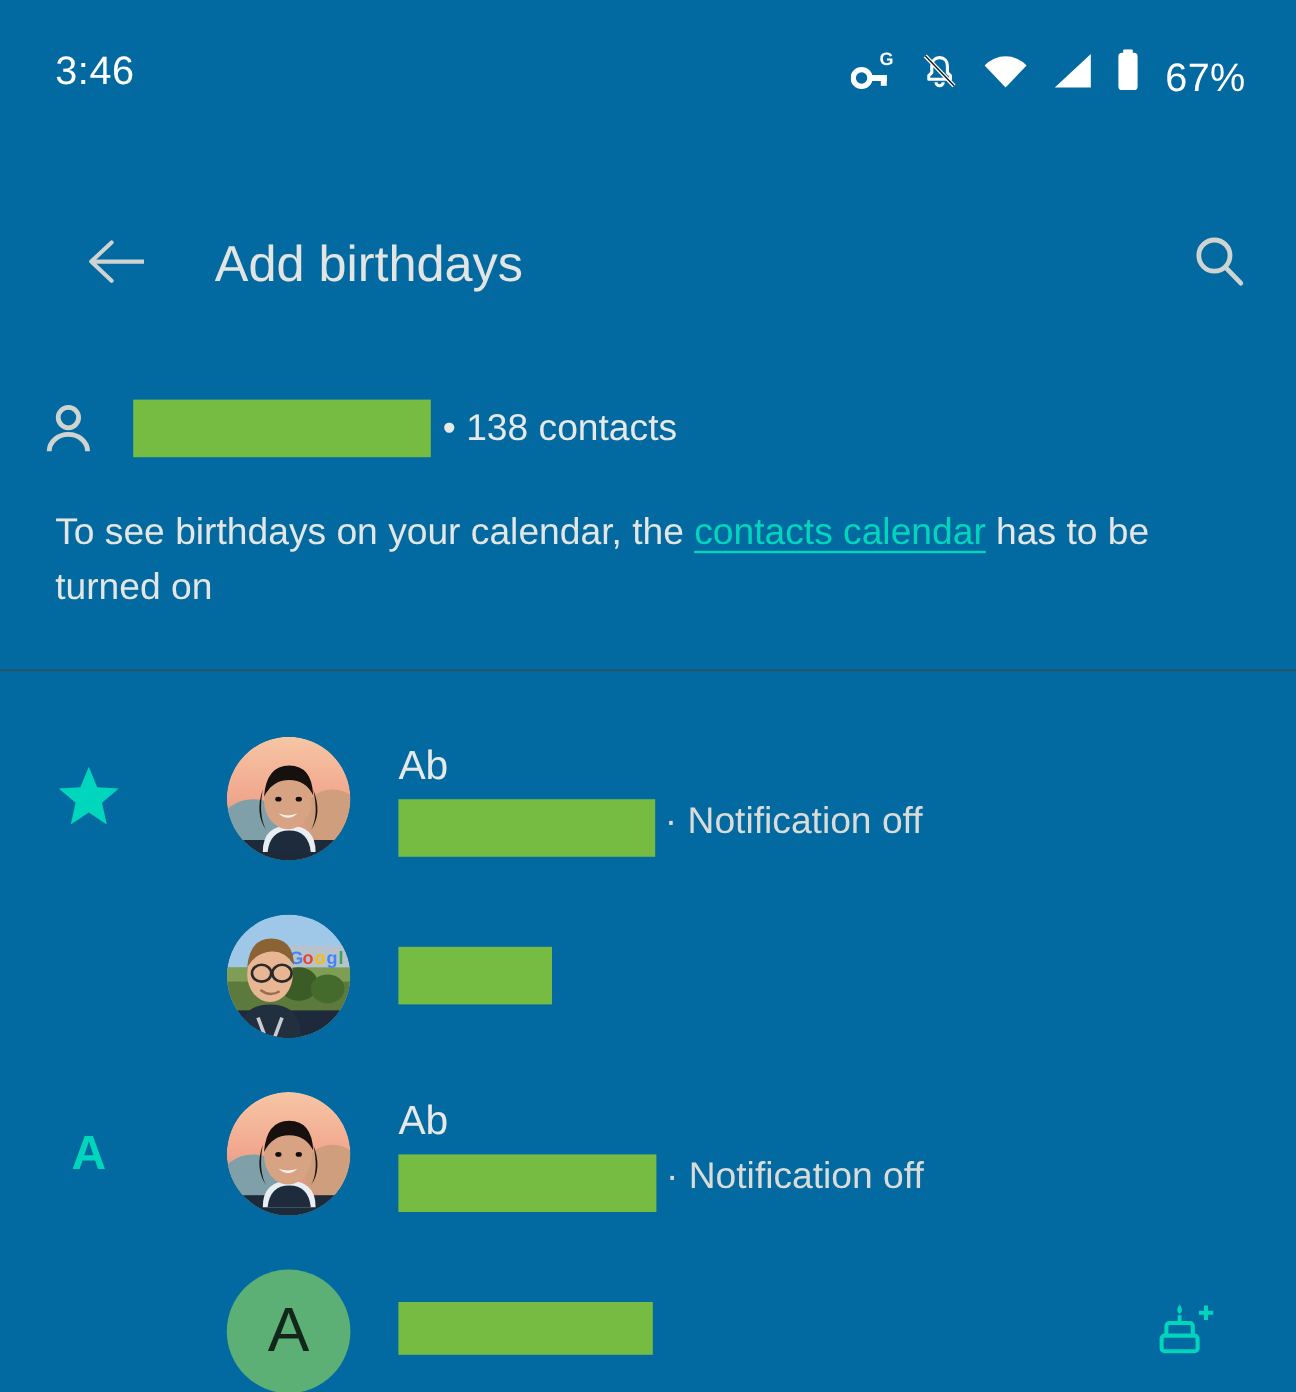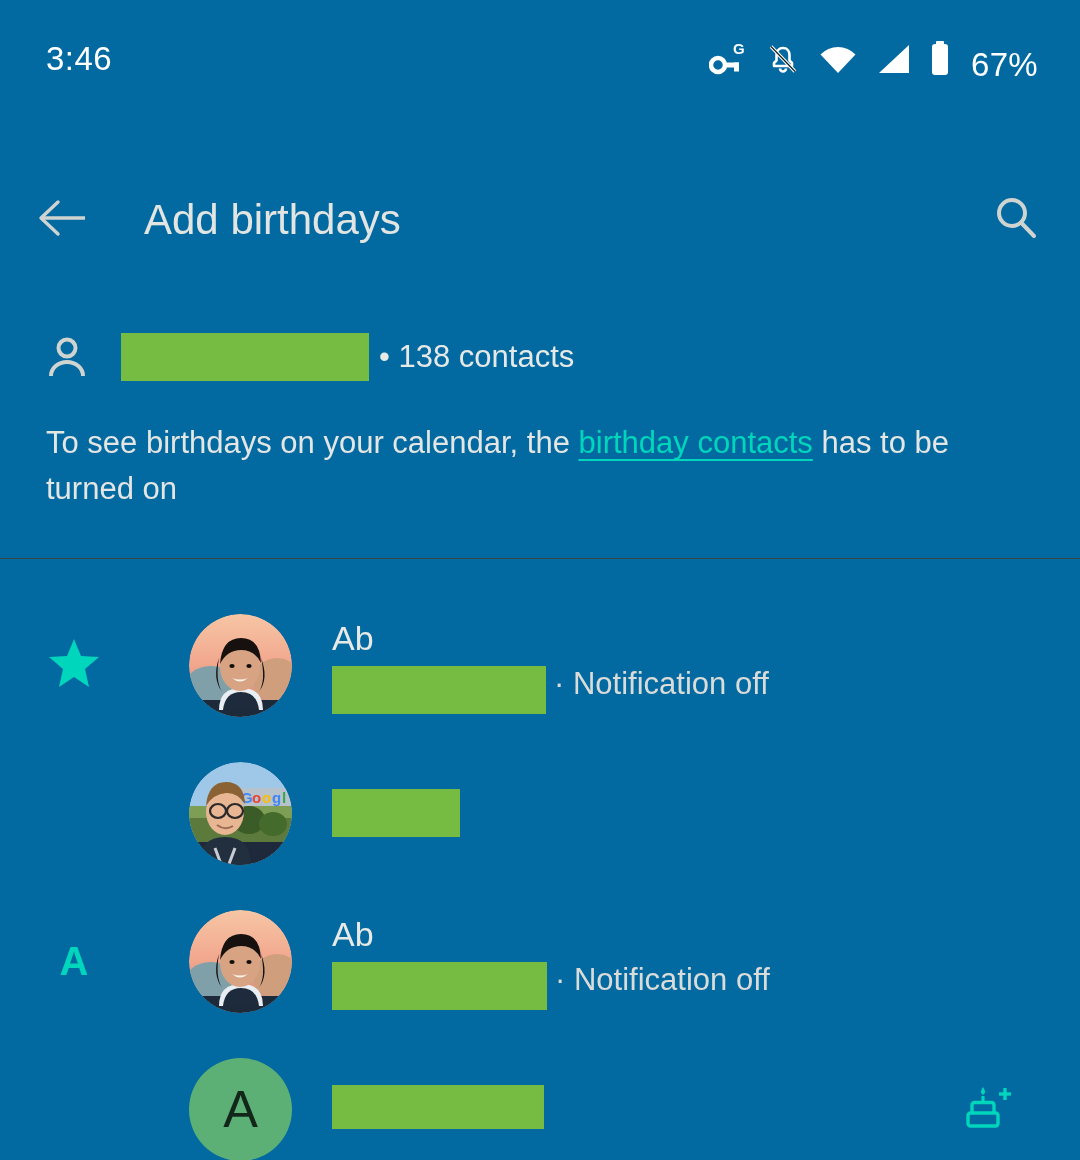--- a/index.html
+++ b/index.html
@@ -48,21 +48,21 @@
   }
 
   
   .app-bar {
     position: absolute;
     top: 170px; left: 0;
     width: 1080px;
     height: 100px;
     display: flex;
     align-items: center;
-    padding: 0 34px 0 32px;
+    padding: 0 34px 0 67px;
   }
   .app-bar .back-btn {
     width: 60px; height: 60px;
     display: flex; align-items: center; justify-content: center;
     flex: 0 0 auto;
   }
   .app-bar .title {
     color: #e2e5e2;
     font-size: 42px;
     margin-left: 52px;
@@ -76,21 +76,21 @@
   }
 
   
   .account-row {
     position: absolute;
     top: 325px; left: 0;
     width: 1080px;
     height: 64px;
     display: flex;
     align-items: center;
-    padding-left: 46px;
+    padding-left: 36px;
   }
   .account-row .person-icon {
     width: 42px; height: 42px;
     flex: 0 0 auto;
     display: flex; align-items: center; justify-content: center;
   }
   .redact {
     background: #76bc43;
     display: inline-block;
     vertical-align: middle;
@@ -293,21 +293,21 @@
       <svg width="42" height="44" viewBox="0 0 42 44">
         <circle cx="21" cy="13" r="8.5" fill="none" stroke="#cfd4d1" stroke-width="4"></circle>
         <path d="M5 41 a16 14 0 0 1 32 0" fill="none" stroke="#cfd4d1" stroke-width="4"></path>
       </svg>
     </span>
     <span class="redact account-redact"></span>
     <span class="account-count">• 138 contacts</span>
   </div>
 
   <div class="info-text">
-    <span>To see birthdays on your calendar, the </span><a class="info-link" href="#">birthday contacts</a><span> has to be turned on</span>
+    <span>To see birthdays on your calendar, the </span><a class="info-link" href="#">contacts calendar</a><span> has to be turned on</span>
   </div>
 
   <div class="divider"></div>
 
   <div class="contact-list">
 
     <div class="contact-row">
       <div class="section-star">
         <span>
           <svg width="54" height="52" viewBox="0 0 54 52">

